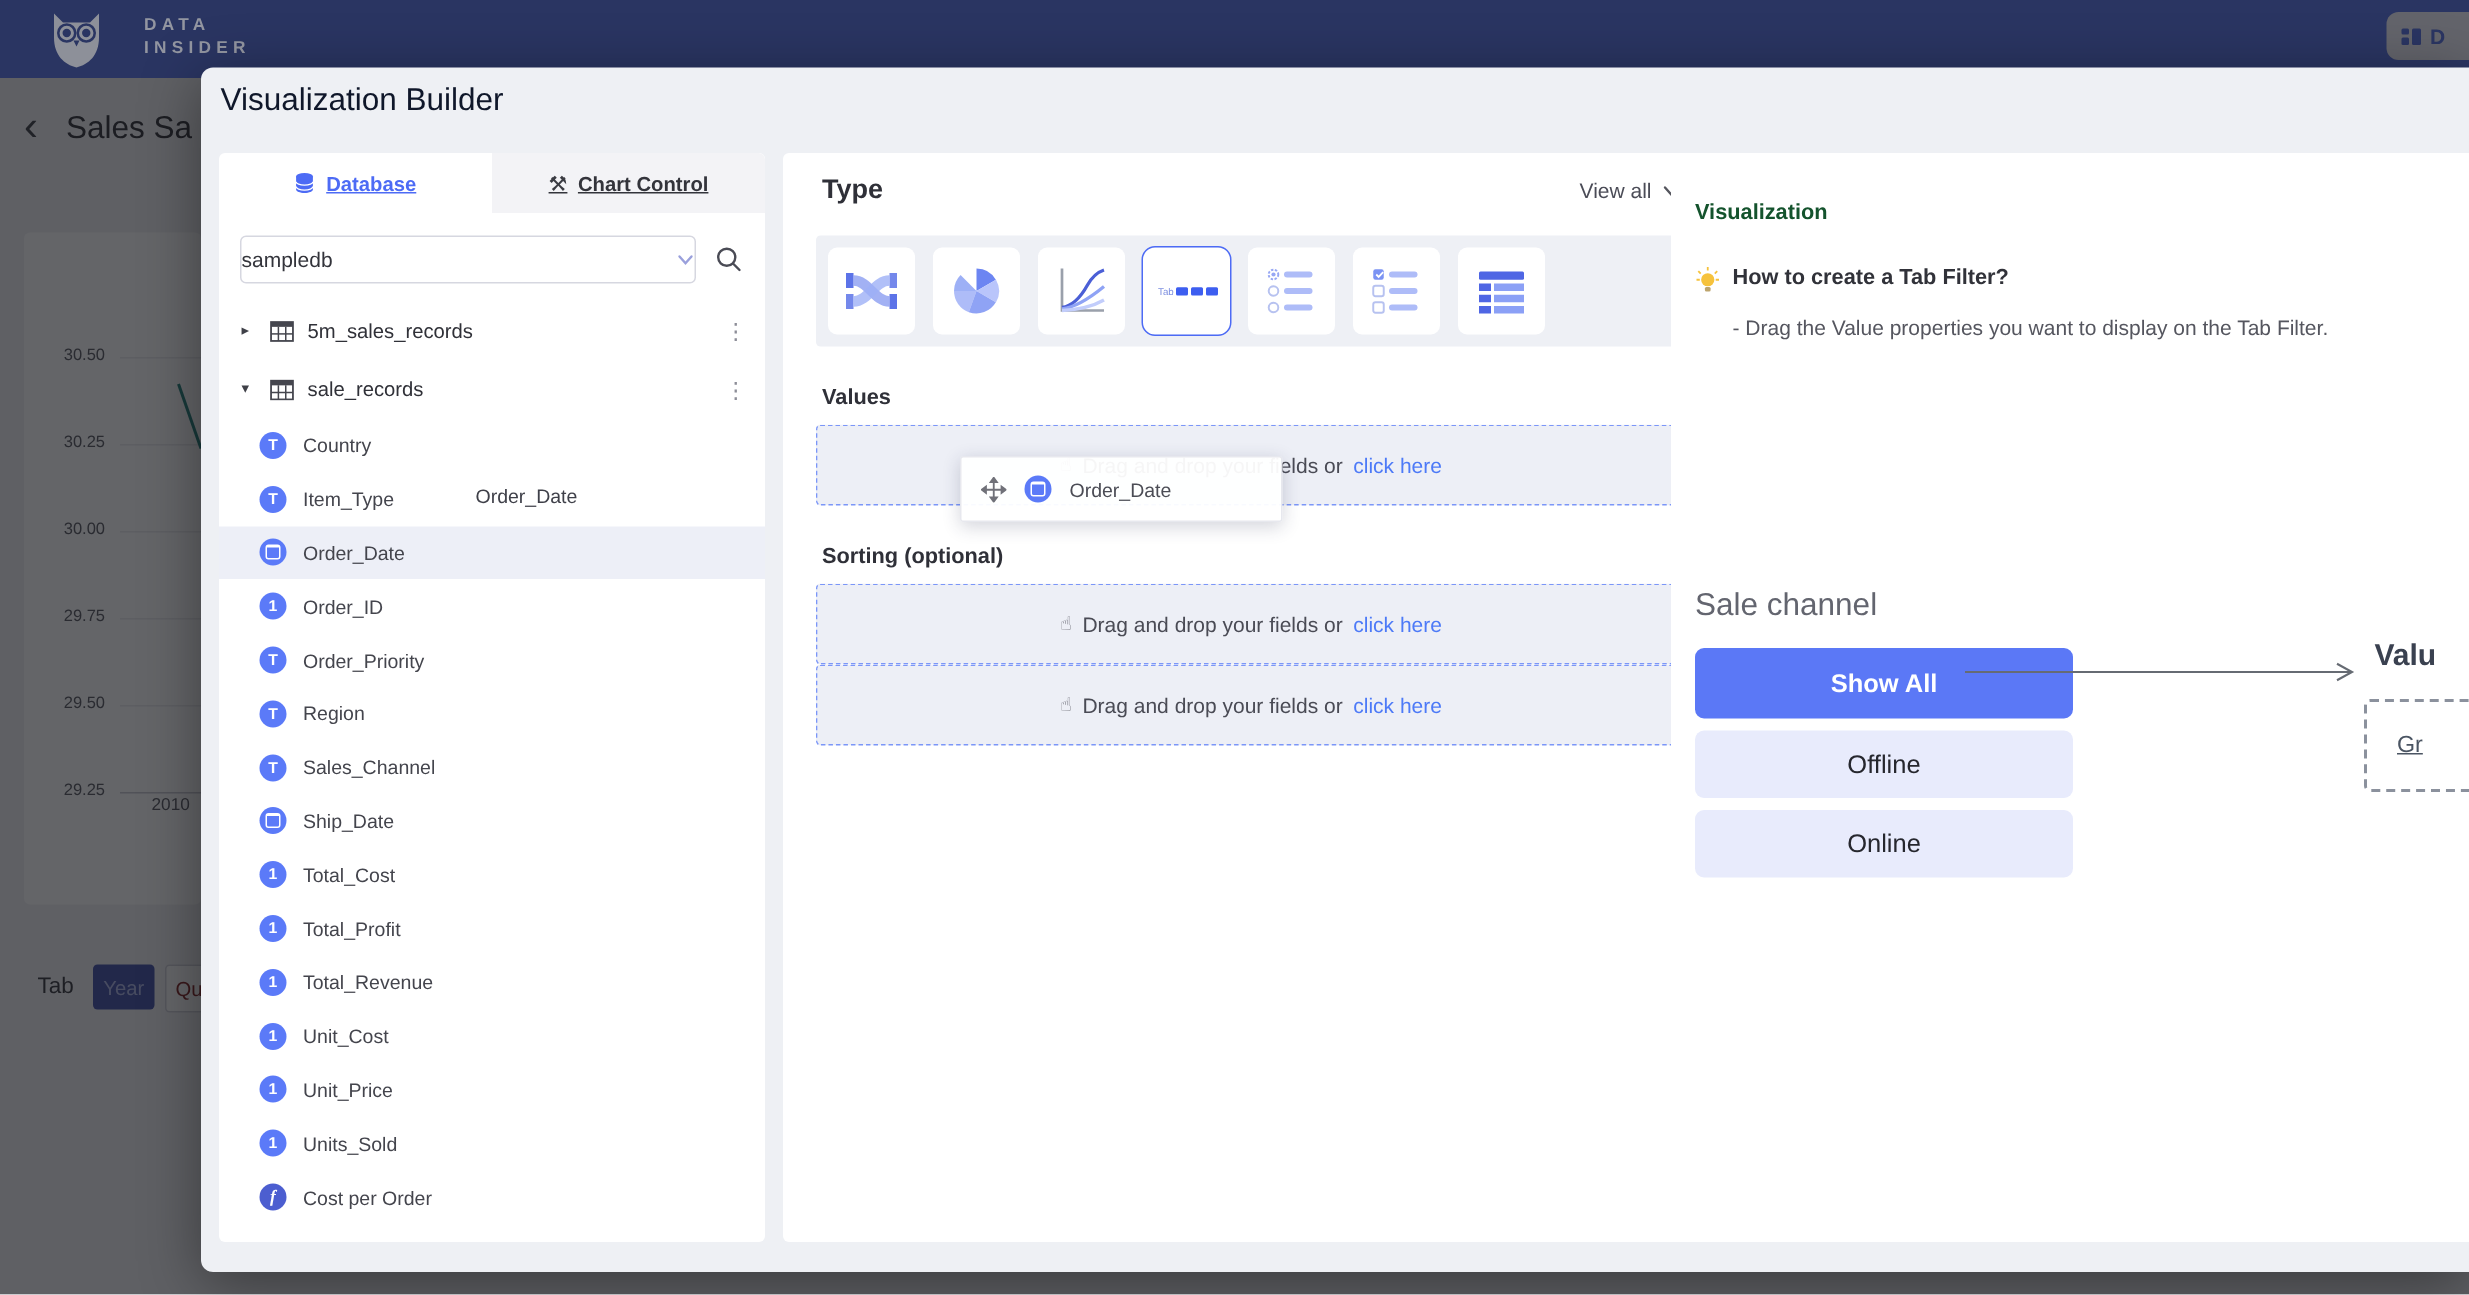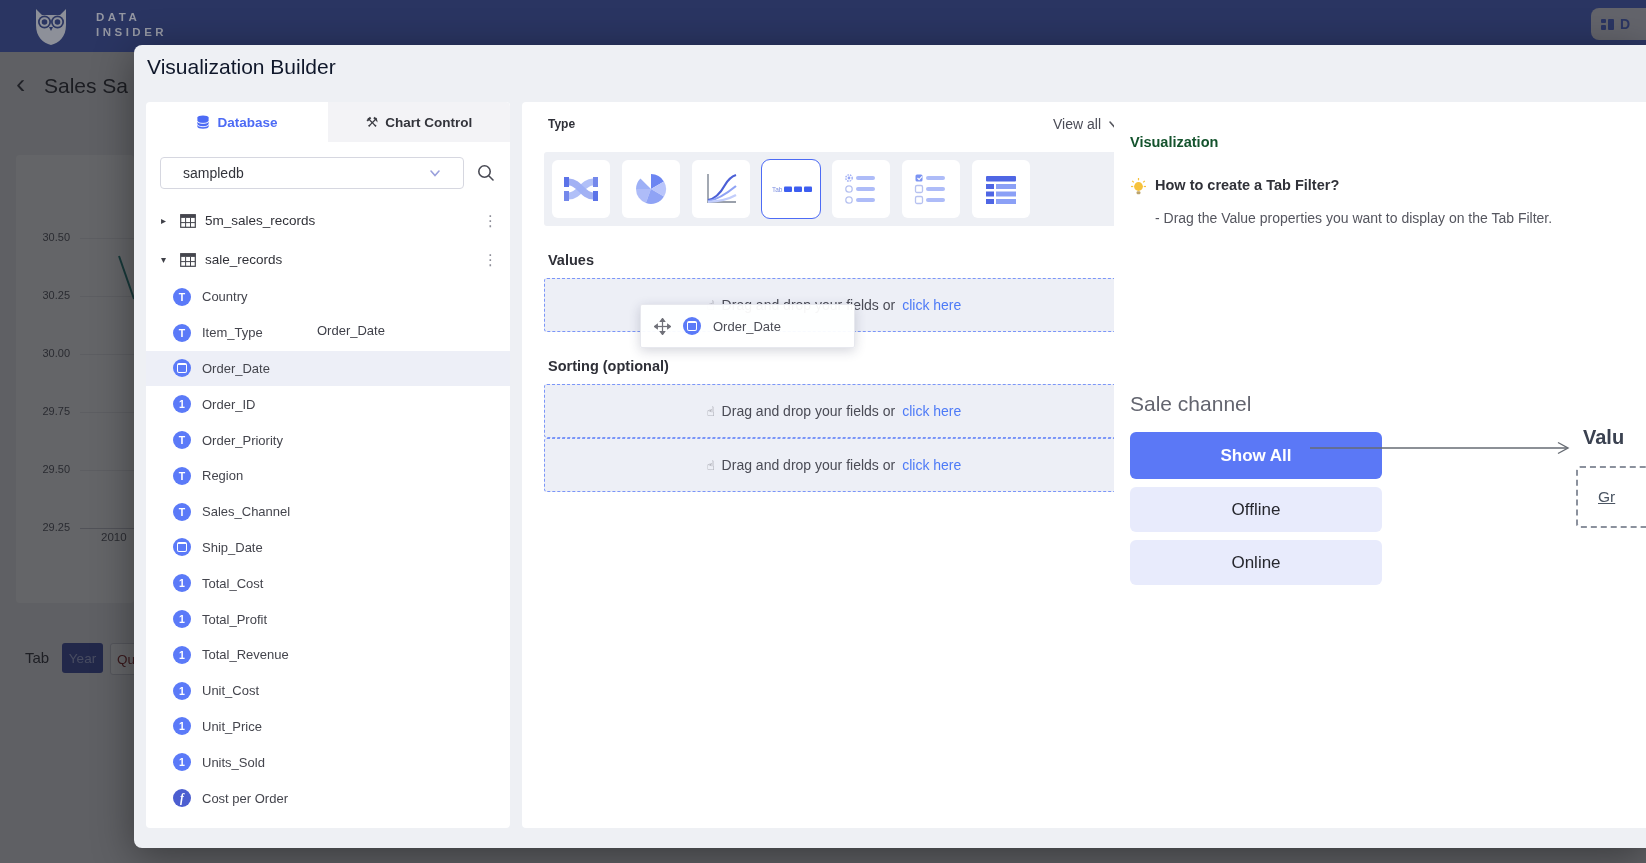--- a/index.html
+++ b/index.html
@@ -31,47 +31,47 @@
   
   .modal{position:absolute;left:134px;top:45px;right:0;height:803px;background:#eef0f4;
          border-radius:8px 0 0 8px;z-index:4;box-shadow:0 8px 40px rgba(0,0,0,.4);}
   .m-title{position:absolute;left:13px;top:10px;font-size:21px;color:#0f172a;font-weight:500;}
   .panel{position:absolute;top:57px;bottom:20px;background:#fff;border-radius:4px;}
   .p-left{left:12px;width:364px;overflow:hidden;}
   .p-mid{left:388px;width:580px;}
   .p-right{left:980px;right:0;border-radius:4px 0 0 4px;}
   
   .tabs{display:flex;height:40px;}
-  .tab{flex:1;display:flex;align-items:center;justify-content:center;gap:7px;font-size:13.5px;font-weight:600;cursor:default;}
+  .tab{flex:1;display:flex;align-items:center;justify-content:center;gap:7px;font-size:13.5px;font-weight:600;cursor:default;text-decoration:underline;}
   .tab.active{color:#4d6bf5;}
   .tab.inactive{background:#f3f3f6;color:#33343b;border-radius:0 4px 0 0;}
   .tab .ticon{display:flex;align-items:center;font-size:14px;color:#3a3b42;}
   .search-row{margin:15px 14px 0;display:flex;align-items:center;gap:12px;}
   .select{flex:1;height:30px;border:1px solid #d6d7e0;border-radius:4px;display:flex;align-items:center;
-          padding:0 22px;font-size:14px;color:#33343b;background:#fff;}
+          padding:0 0;font-size:14px;color:#33343b;background:#fff;}
   .select .chev{margin-left:auto;color:#9aa0dc;display:flex;}
   .search-ic{width:20px;height:20px;color:#4a4b55;display:flex;}
   .tree{margin-top:12px;}
   .trow{height:39px;display:flex;align-items:center;padding-left:15px;gap:9px;}
   .arrow{width:10px;font-size:10px;color:#3f4048;}
   .gicon{display:flex;align-items:center;}
   .tname{font-size:13.5px;font-weight:500;color:#303138;}
   .kebab{margin-left:auto;margin-right:12px;color:#8d8e98;font-size:15px;}
   .frow{height:35.8px;display:flex;align-items:center;padding-left:27px;gap:11px;}
   .frow.sel{background:#edeff7;}
   .fi{width:18px;height:18px;min-width:18px;border-radius:50%;background:#5b7af8;color:#fff;display:flex;
       align-items:center;justify-content:center;font-size:10.5px;font-weight:bold;}
   .fi.function{background:#4c5ed0;font-style:italic;font-family:"Liberation Serif",serif;font-size:11.5px;}
   .fi.date::before{content:"";display:block;width:8px;height:7px;border:1.3px solid #fff;border-top-width:2.6px;border-radius:2px;}
   .flabel{font-size:13px;color:#44454d;}
   .ghost{position:absolute;left:317px;top:323px;font-size:13px;color:#3f4049;z-index:6;}
   
   .mp{padding:0 22px;}
   .mp-head{display:flex;justify-content:space-between;align-items:center;margin:14px 4px 0;}
-  .mp-title{font-size:12px;font-weight:700;color:#2f3038;}
+  .mp-title{font-size:18px;font-weight:700;color:#2f3038;}
   .viewall{display:flex;gap:7px;align-items:center;font-size:14px;color:#4b4c57;}
   .viewall .chev{display:flex;color:#55565e;}
   .tiles{margin-top:20px;background:#eef0f5;border-radius:3px;padding:8px;display:flex;gap:12px;}
   .tile{width:58px;height:58px;background:#fff;border-radius:6px;display:flex;align-items:center;justify-content:center;}
   .tile.tsel{outline:1.6px solid #4d6bf5;border-radius:8px;}
   .seclabel{margin:26px 4px 10px;font-size:14.5px;color:#2f3038;}
   .seclabel b{font-weight:700;}
   .seclabel span{font-weight:700;}
   .dropzone{height:52px;border:1.5px dashed #7b96f8;border-radius:3px;background:#edeff6;display:flex;
             align-items:center;justify-content:center;gap:7px;font-size:14px;color:#4a4b55;}

